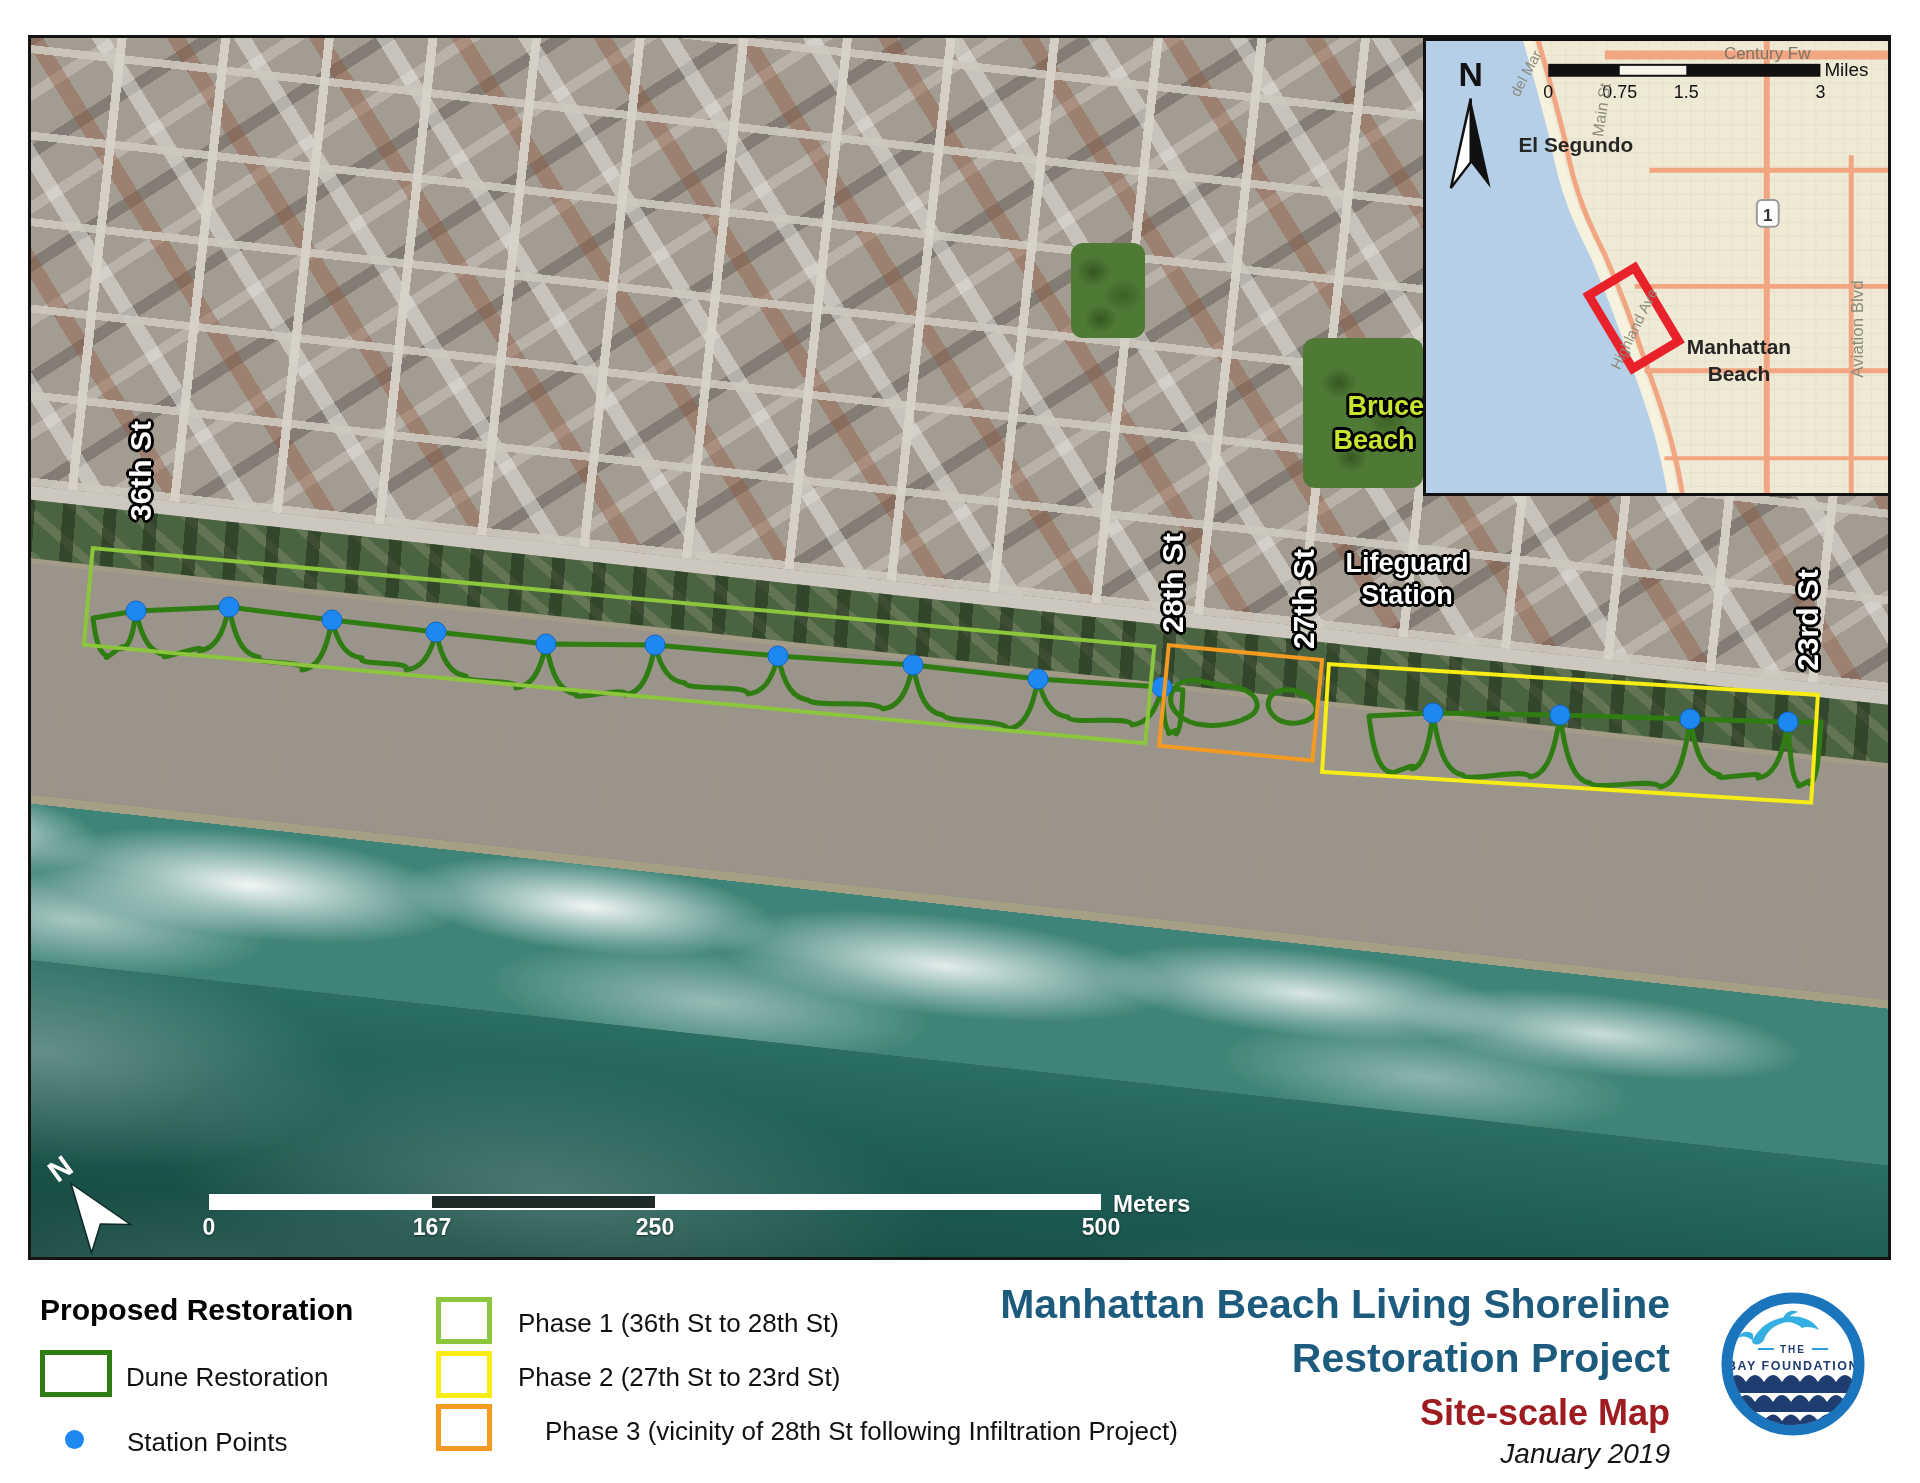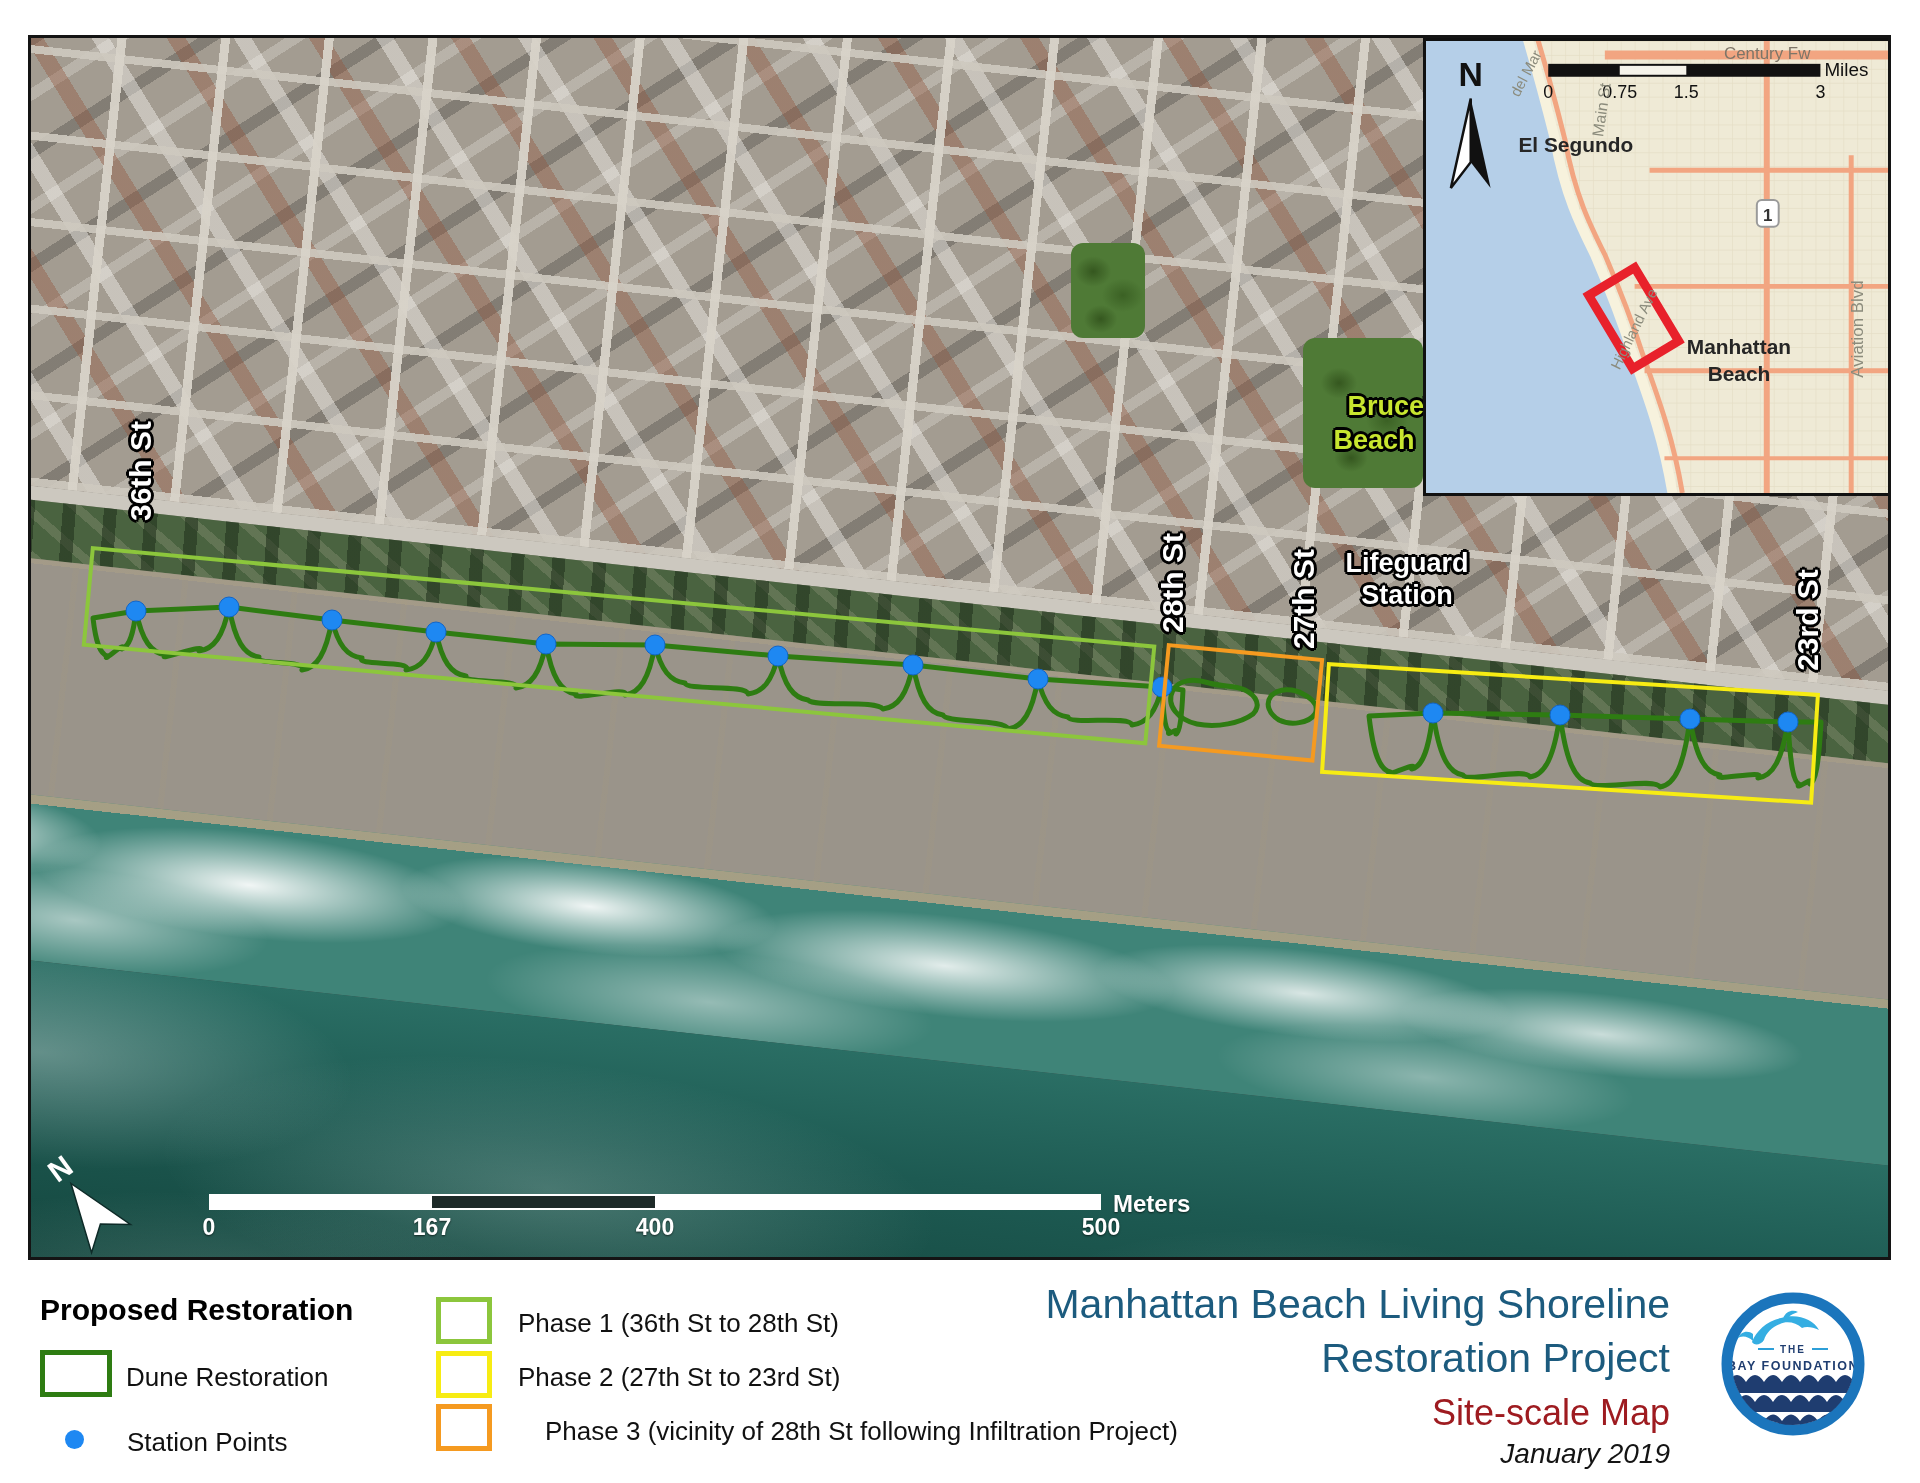--- a/index.html
+++ b/index.html
@@ -77,21 +77,21 @@
 
   
   .inset{position:absolute;left:1392px;top:0;width:468px;height:458px;border:3px solid #111;
          box-sizing:border-box;background:#B5CFE8;overflow:hidden;}
 
   
   .leg-title{position:absolute;left:40px;top:1293px;font-size:30px;font-weight:bold;color:#000;}
   .swatch{position:absolute;box-sizing:border-box;background:#fff;}
   .leg-label{position:absolute;font-size:26px;color:#111;}
   .leg-dot{position:absolute;width:19px;height:19px;border-radius:50%;background:#1E88F2;}
-  .tb{position:absolute;left:860px;width:810px;text-align:right;font-weight:normal;}
+  .tb{position:absolute;left:860px;width:810px;text-align:right;font-weight:bold;}
   .tb1{top:1281px;font-size:41px;color:#1C5B7E;}
   .tb2{top:1335px;font-size:41px;color:#1C5B7E;}
   .tb3{top:1392px;font-size:36px;color:#9E1B20;}
   .tb4{top:1438px;font-size:28px;color:#141414;font-weight:normal;font-style:italic;}
 </style>
 </head>
 <body>
 
 <div class="map-frame">
 
@@ -155,21 +155,21 @@
   <div class="olabel poi center" style="left:1376px;top:557px;">Station</div>
 
   <div class="olabel poi bruces center" style="left:1343px;top:368px;padding-left:45px;">Bruce's</div>
   <div class="olabel poi bruces center" style="left:1343px;top:402px;">Beach</div>
 
   <div class="sbar">
     <div class="sbar-dark"></div>
   </div>
   <div class="stick" style="left:178px;">0</div>
   <div class="stick" style="left:401px;">167</div>
-  <div class="stick" style="left:624px;">400</div>
+  <div class="stick" style="left:624px;">250</div>
   <div class="stick" style="left:1070px;">500</div>
   <div class="meters">Meters</div>
 
   <svg width="110" height="110" viewBox="0 0 110 110" style="position:absolute;left:10px;top:1115px;">
     <g transform="rotate(-36 50 58)">
       <polygon points="50,24 74,92 50,74 26,92" fill="#ffffff" stroke="#0e2b28" stroke-width="1.5"></polygon>
       <text x="50" y="16" text-anchor="middle" font-size="30" font-weight="bold" fill="#ffffff" font-family="Liberation Sans, sans-serif">N</text>
     </g>
   </svg>
 

